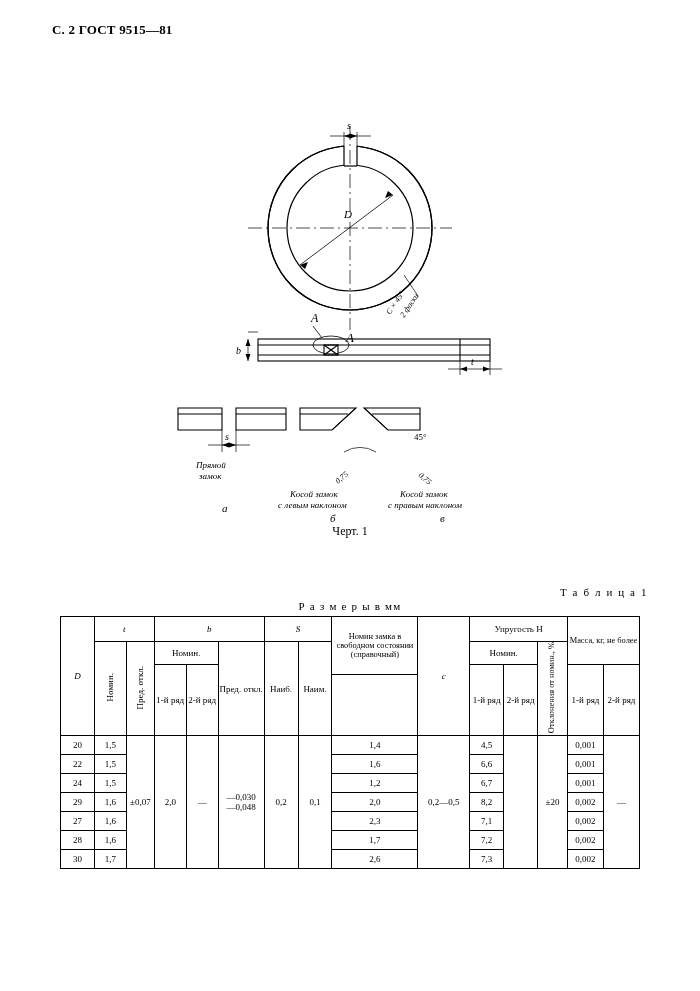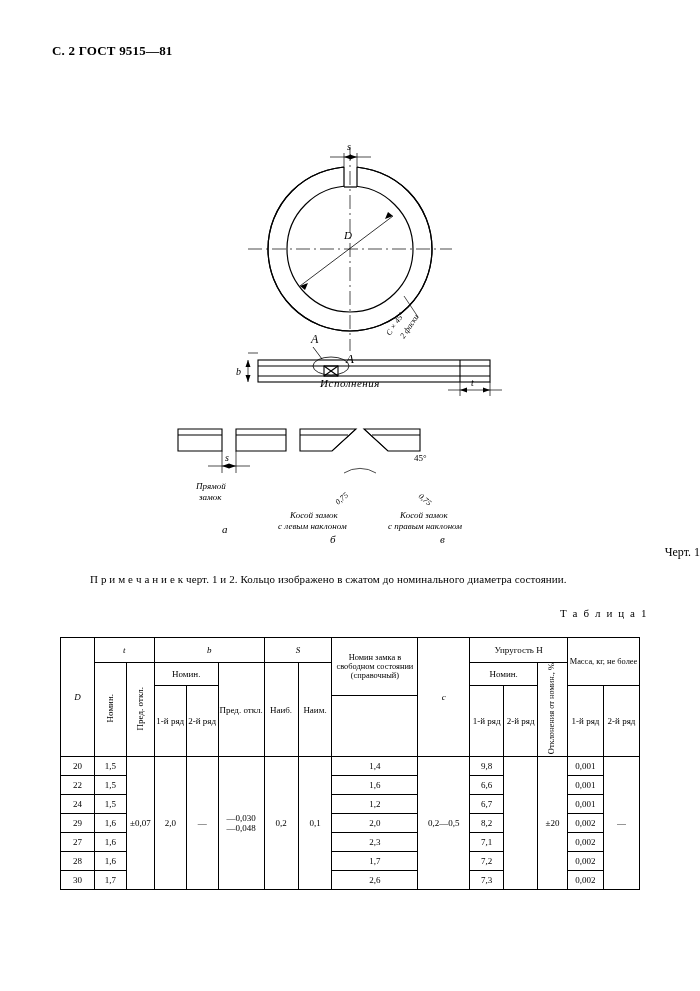--- a/index.html
+++ b/index.html
@@ -12,21 +12,20 @@
     height: 991px;
     position: relative;
     font-family: "Liberation Serif", serif;
     color: #000;
     overflow: hidden;
   }
   .page {
     position: relative;
     width: 700px;
     height: 780px;
-    margin-top: 21px;
   }
   .header {
     position: absolute;
     top: 22px;
     left: 52px;
     font-family: "Liberation Serif", serif;
     font-size: 13px;
     font-weight: bold;
     letter-spacing: 0.2px;
   }
@@ -60,21 +59,21 @@
     position: absolute;
     top: 380px;
     left: 0;
     width: 700px;
     height: 160px;
   }
   .chert1 {
     position: absolute;
     top: 524px;
     width: 100%;
-    text-align: right;
+    text-align: center;
     font-size: 12px;
   }
   .note {
     position: absolute;
     top: 552px;
     left: 90px;
     width: 560px;
     font-size: 11px;
     letter-spacing: 0.1px;
   }
@@ -208,21 +207,20 @@
         <line x1="490" y1="301" x2="490" y2="315"></line>
         <line x1="448" y1="309" x2="502" y2="309"></line>
       </g>
       <polygon points="460,309 467,306.5 467,311.5" fill="#000"></polygon>
       <polygon points="490,309 483,306.5 483,311.5" fill="#000"></polygon>
       <text x="471" y="305" font-family="Liberation Serif, serif" font-size="10" font-style="italic">t</text>
     </svg>
   </div>
 
   <div class="letterA">A</div>
-  <div class="ispoln">Исполнения</div>
 
   <div class="fig2">
     <svg width="700" height="160" viewBox="0 0 700 160" xmlns="http://www.w3.org/2000/svg">
       <g stroke="#000" fill="none" stroke-width="1.1">
 
         <path d="M178 28 L222 28 L222 50 L178 50 Z"></path>
         <line x1="178" y1="34" x2="222" y2="34"></line>
         <path d="M236 28 L286 28 L286 50 L236 50 Z"></path>
         <line x1="236" y1="34" x2="286" y2="34"></line>
       </g>
@@ -262,22 +260,22 @@
       <text x="278" y="128" font-family="Liberation Serif, serif" font-size="9" font-style="italic">с левым наклоном</text>
       <text x="330" y="142" font-family="Liberation Serif, serif" font-size="11" font-style="italic">б</text>
 
       <text x="400" y="117" font-family="Liberation Serif, serif" font-size="9" font-style="italic">Косой замок</text>
       <text x="388" y="128" font-family="Liberation Serif, serif" font-size="9" font-style="italic">с правым наклоном</text>
       <text x="440" y="142" font-family="Liberation Serif, serif" font-size="11" font-style="italic">в</text>
     </svg>
   </div>
 
   <div class="chert1">Черт. 1</div>
-  <div class="note">П р и м е ч а н и е к черт. 1 и 2. Кольцо изображено в сжатом до номинального диаметра состоянии.</div>
   <div class="tabl-label">Т а б л и ц а   1</div>
+  <div class="razmery">Р а з м е р ы   в   мм</div>
 
   <table class="t1">
     <colgroup>
       <col style="width:34px">
         <col style="width:32px">
         <col style="width:28px">
       <col style="width:32px">
         <col style="width:32px">
         <col style="width:46px">
       <col style="width:34px">
@@ -326,21 +324,21 @@
         <td>1,5</td>
         <td rowspan="7">±0,07</td>
         <td rowspan="7">2,0</td>
         <td rowspan="7">—</td>
         <td rowspan="7"><span style="white-space:pre-line">—0,030
 —0,048</span></td>
         <td rowspan="7">0,2</td>
         <td rowspan="7">0,1</td>
         <td>1,4</td>
         <td rowspan="7">0,2—0,5</td>
-        <td>9,8</td>
+        <td>4,5</td>
         <td rowspan="7"></td>
         <td rowspan="7">±20</td>
         <td>0,001</td>
         <td rowspan="7">—</td>
       </tr>
 
       <tr class="body-row">
         <td>22</td>
         <td>1,5</td>
         <td>1,6</td>

